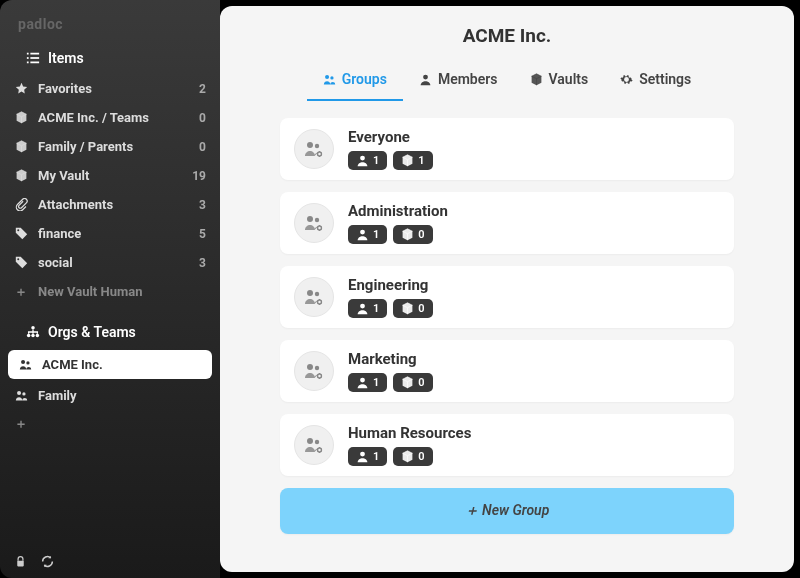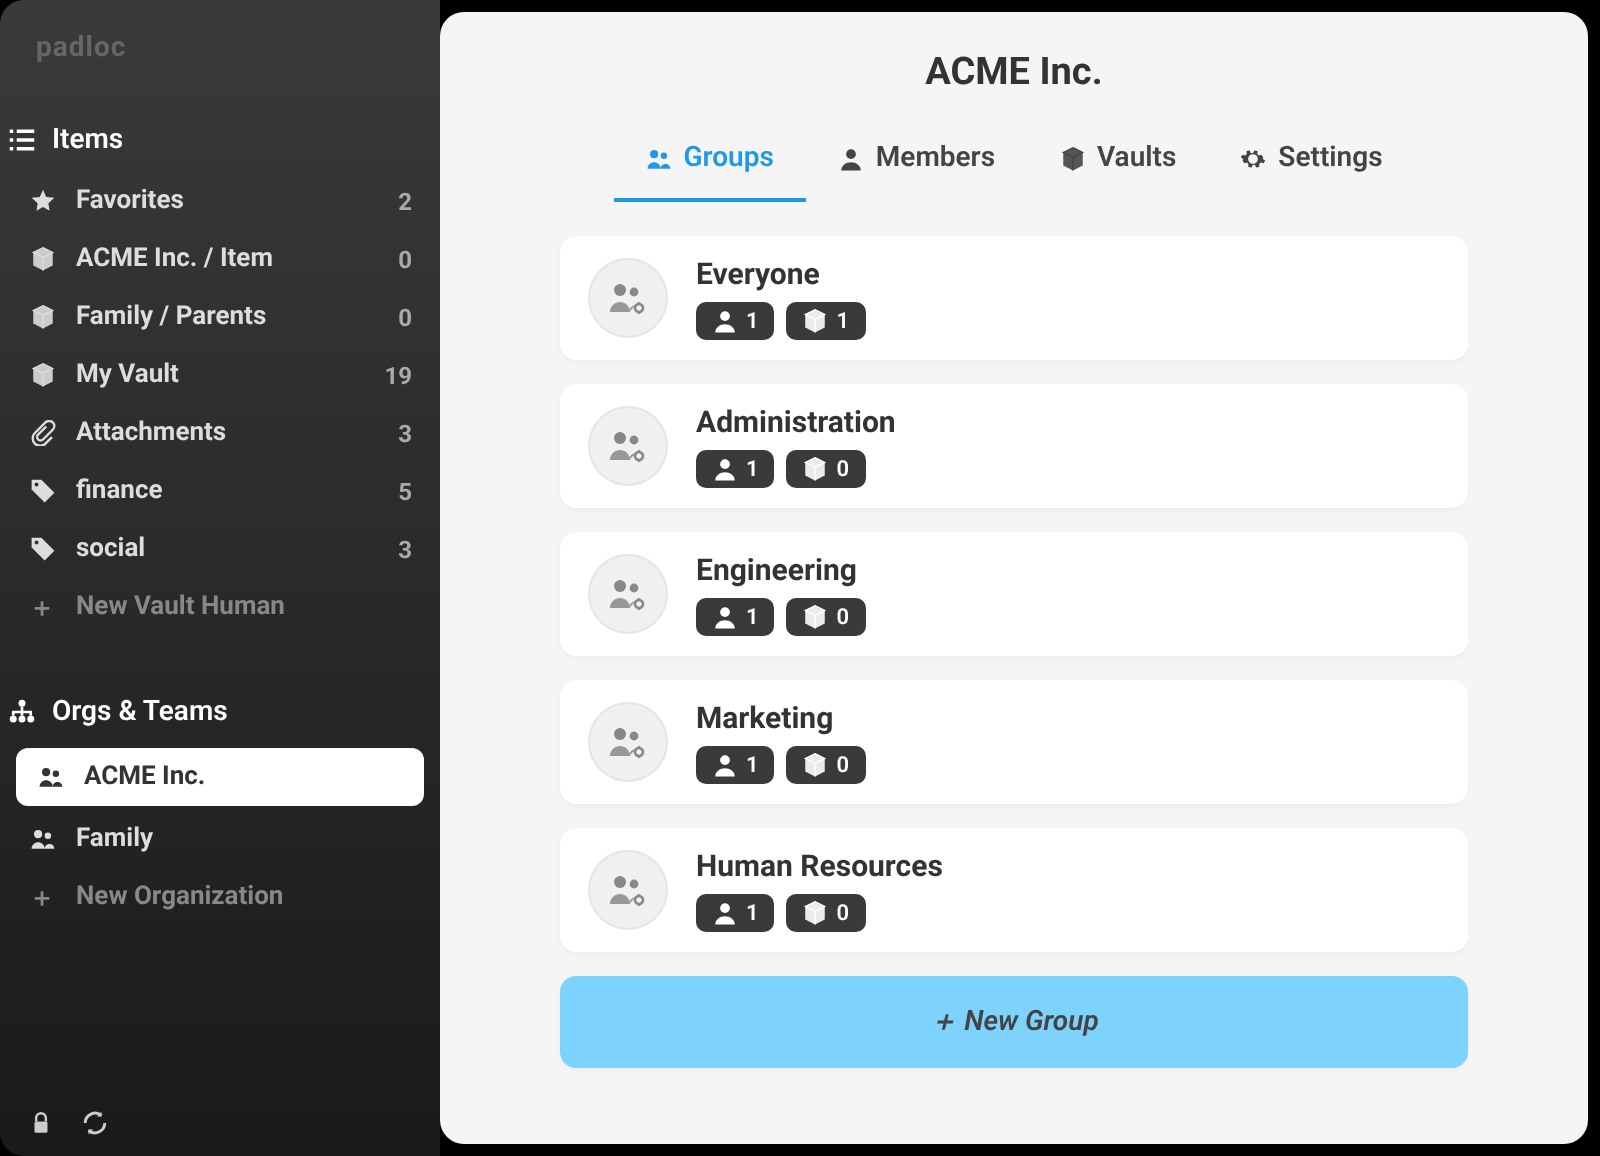--- a/index.html
+++ b/index.html
@@ -1,20 +1,20 @@
 <!DOCTYPE html>
 <html><head>
 <meta charset="utf-8">
 <style>
 * { margin:0; padding:0; box-sizing:border-box; font-family:-apple-system,BlinkMacSystemFont,"Segoe UI",Roboto,sans-serif; }
 body { width:800px; height:578px; overflow:hidden; background:#000; }
 .app { display:flex; width:100%; height:100%; border-radius:12px; overflow:hidden; }
 .sidebar { width:220px; background:linear-gradient(180deg,#3a3a3a 0%,#2a2a2a 50%,#1a1a1a 100%); color:#ccc; display:flex; flex-direction:column; font-size:13px; }
 .logo { padding:16px 18px 10px; font-size:14px; font-weight:700; color:#666; letter-spacing:0.5px; }
-.section-header { display:flex; align-items:center; gap:8px; padding:8px 4px; color:#fff; font-weight:600; font-size:14px;margin-top:12px; }
+.section-header { display:flex; align-items:center; gap:8px; padding:8px 26px; color:#fff; font-weight:600; font-size:14px; }
 .sidebar-item { display:flex; align-items:center; gap:10px; padding:7px 14px; cursor:pointer; color:#ddd;font-weight:bold; }
 .sidebar-item.active { background:#fff; color:#333; border-radius:6px; margin:2px 8px; padding:7px 10px; }
 .sidebar-item .lbl { flex:1; white-space:nowrap; overflow:hidden; text-overflow:ellipsis; }
 .sidebar-item .cnt { color:#aaa; font-size:12px; }
 .sidebar-item.muted { color:#888; }
 .sidebar-footer { margin-top:auto; padding:10px 14px; display:flex; gap:14px; font-size:14px; color:#ccc; }
 .main { flex:1; background:#f5f5f5; border-radius:12px; margin:6px 6px 6px 0; display:flex; flex-direction:column; overflow:hidden; }
 .main-header { text-align:center; padding:18px 0 0; }
 .main-title { font-size:19px; font-weight:700; color:#333; }
 .tabs { display:flex; justify-content:center; gap:0; margin-top:14px; border-bottom:1px solid transparent; }
@@ -62,21 +62,21 @@
           <span class="lbl">Favorites</span>
           <span class="cnt">2</span>
         </div>
         <div class="sidebar-item">
           <span class="ico">
             <svg viewBox="0 0 16 16" width="13" height="13" fill="currentColor">
               <path d="M8 1l6 3v8l-6 3-6-3V4z" opacity=".9"></path>
               <path d="M8 1l6 3-6 3-6-3zM8 7v8" fill="none" stroke="currentColor" stroke-width=".8"></path>
             </svg>
           </span>
-          <span class="lbl">ACME Inc. / Item</span>
+          <span class="lbl">ACME Inc. / Teams</span>
           <span class="cnt">0</span>
         </div>
         <div class="sidebar-item">
           <span class="ico">
             <svg viewBox="0 0 16 16" width="13" height="13" fill="currentColor">
               <path d="M8 1l6 3v8l-6 3-6-3V4z" opacity=".9"></path>
               <path d="M8 1l6 3-6 3-6-3zM8 7v8" fill="none" stroke="currentColor" stroke-width=".8"></path>
             </svg>
           </span>
           <span class="lbl">Family / Parents</span>
@@ -161,21 +161,20 @@
               <circle cx="11" cy="6" r="2"></circle>
               <path d="M1 14c0-2.5 2-4 4-4s4 1.5 4 4zM9 14c0-2 1.5-3 3-3s3 1 3 3z"></path>
             </svg>
           </span>
           <span class="lbl">Family</span>
         </div>
       </div>
 
     <div class="sidebar-item muted">
       <span class="ico">＋</span>
-      <span class="lbl">New Organization</span>
     </div>
 
     <div class="sidebar-footer">
       <span>
           <svg viewBox="0 0 16 16" width="13" height="13" fill="currentColor">
             <rect x="4" y="7" width="8" height="7" rx="1"></rect>
             <path d="M5 7V5a3 3 0 016 0v2" stroke="currentColor" stroke-width="1.5" fill="none"></path>
           </svg>
         </span>
       <span>

